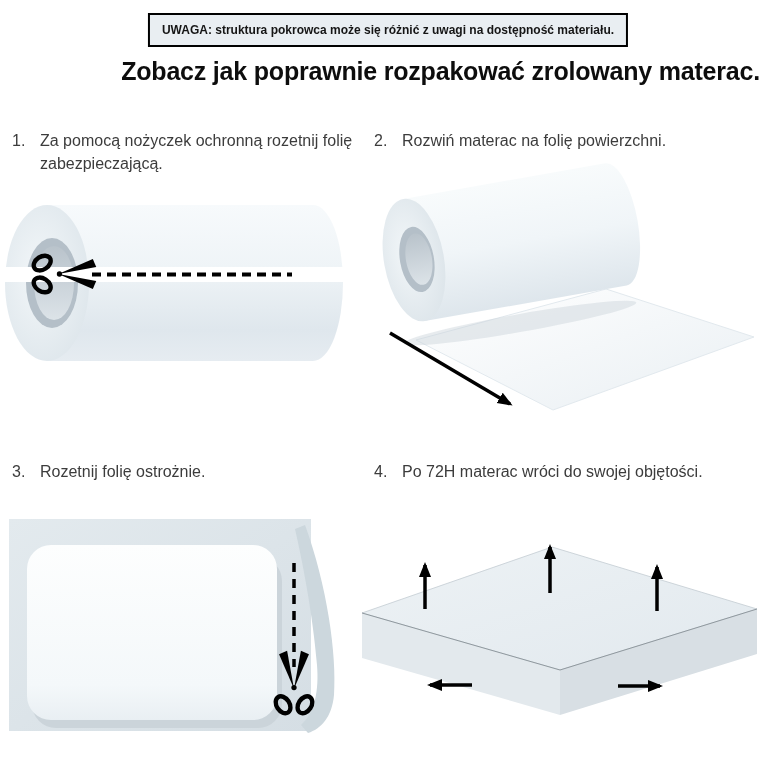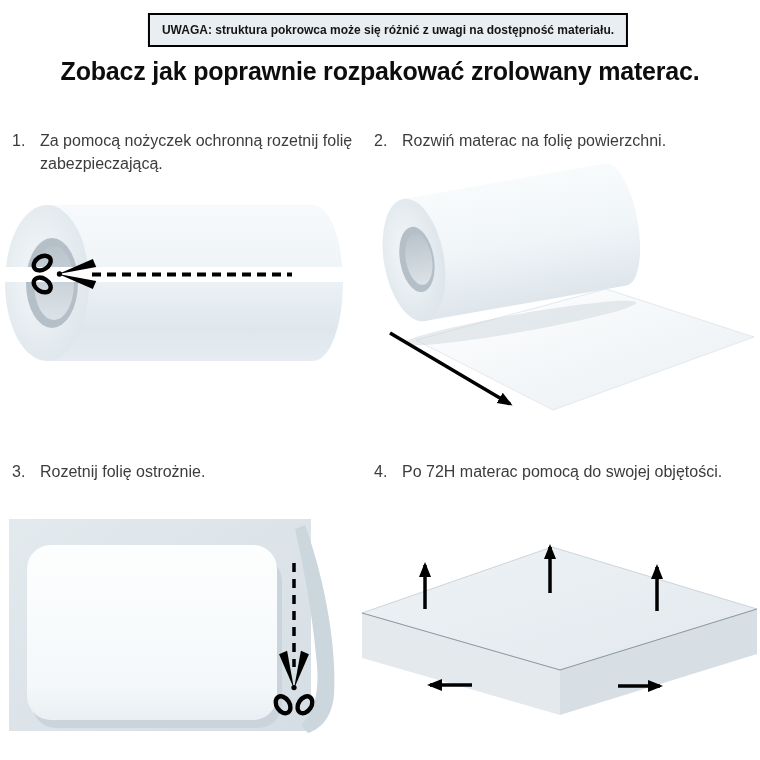--- a/index.html
+++ b/index.html
@@ -10,21 +10,21 @@
   .banner {
     position:absolute; top:13px; left:50%; transform:translateX(-50%);
     background:#e9eef2; border:2px solid #000000;
     padding:8px 12px; font-weight:bold; font-size:12px; color:#151515;
     white-space:nowrap;
     margin-left:8px;
   }
 
   .heading {
     position:absolute; top:57px; left:0; width:100%; margin:0;
-    text-align:center; font-size:25px; font-weight:bold; color:#0d0d0d;
+    text-align:right; font-size:25px; font-weight:bold; color:#0d0d0d;
     letter-spacing:-0.2px;
   }
 
   .step { position:absolute; display:flex; font-size:16px; color:#3c3c3c; line-height:1.42; }
   .step .num { width:28px; flex:none; }
   .step .txt { flex:1; }
   .s1 { left:12px;  top:130px; width:345px; }
   .s2 { left:374px; top:130px; width:382px; }
   .s3 { left:12px;  top:461px; width:345px; }
   .s4 { left:374px; top:461px; width:384px; }
@@ -65,21 +65,21 @@
   <div class="step s2">
     <span class="num">2.</span>
     <span class="txt">Rozwiń materac na folię powierzchni.</span>
   </div>
   <div class="step s3">
     <span class="num">3.</span>
     <span class="txt">Rozetnij folię ostrożnie.</span>
   </div>
   <div class="step s4">
     <span class="num">4.</span>
-    <span class="txt">Po 72H materac pomocą do swojej objętości.</span>
+    <span class="txt">Po 72H materac wróci do swojej objętości.</span>
   </div>
 
   <div class="illus i1">
     <svg width="360" height="200" viewBox="0 0 360 200">
       <defs>
         <linearGradient id="rollGrad1" x1="0" y1="0" x2="0" y2="1">
           <stop offset="0" stop-color="#f7fafc"></stop>
           <stop offset="0.4" stop-color="#eff4f7"></stop>
           <stop offset="0.8" stop-color="#dfe7ed"></stop>
           <stop offset="1" stop-color="#e6ecf1"></stop>

